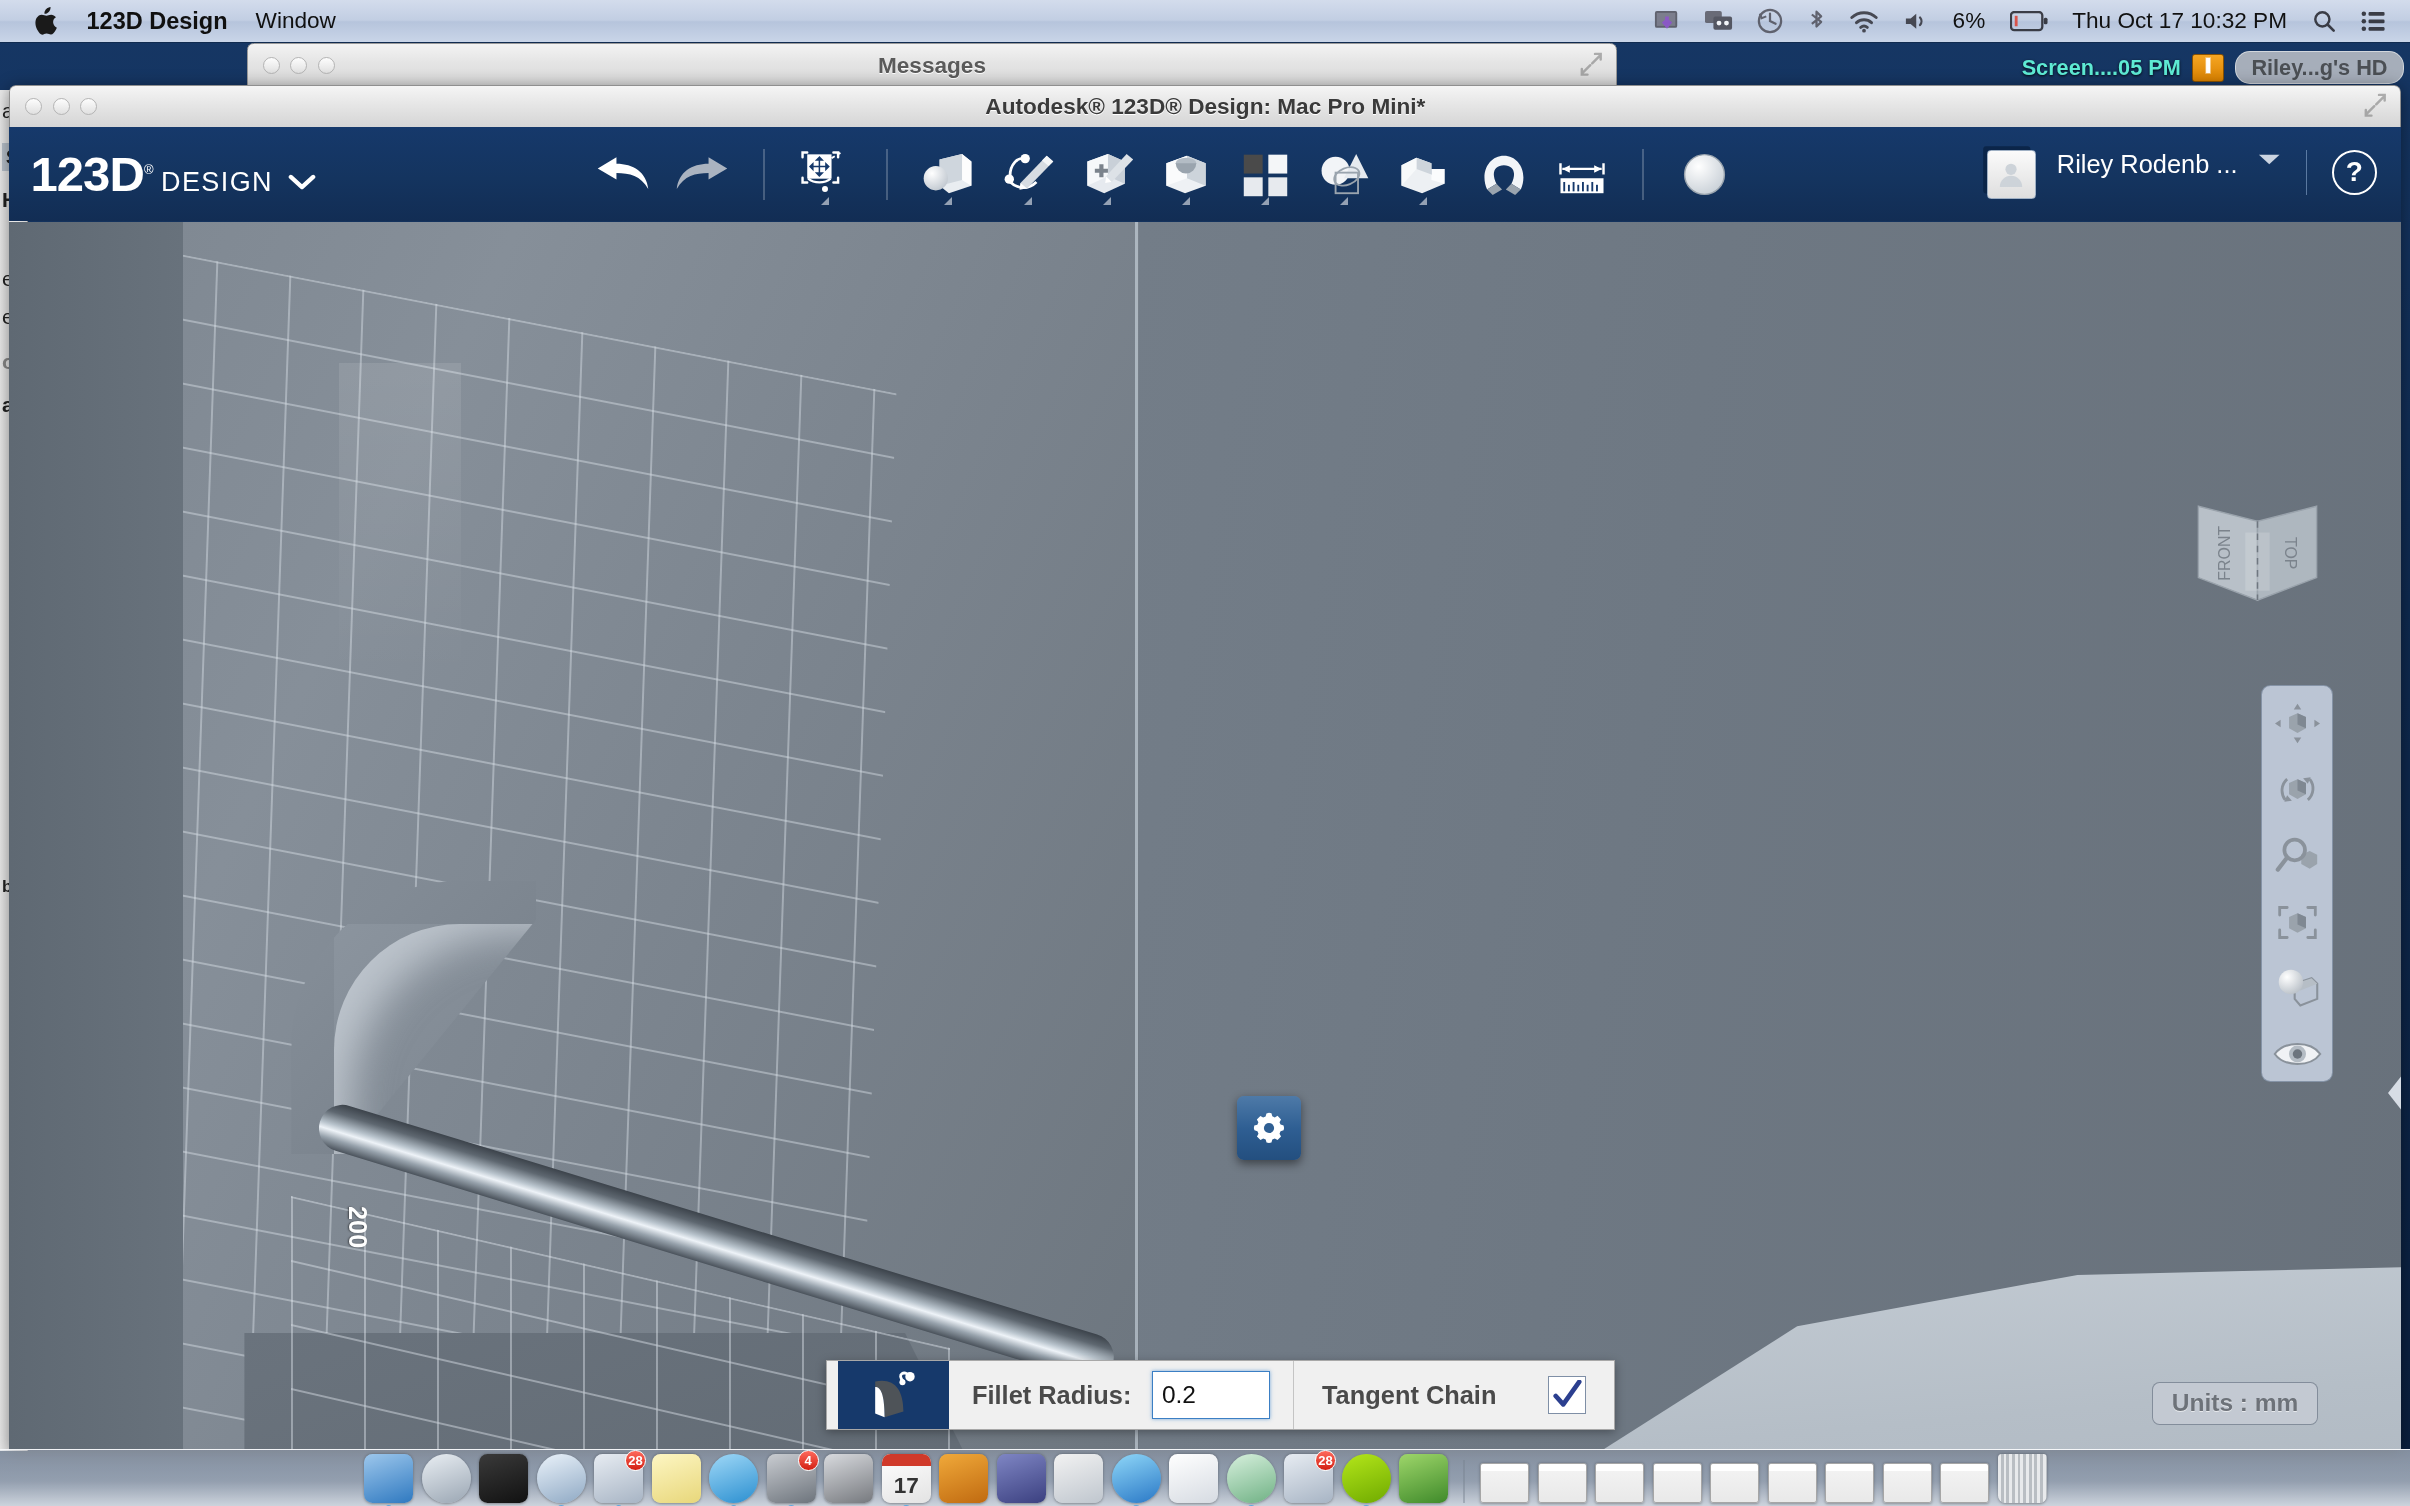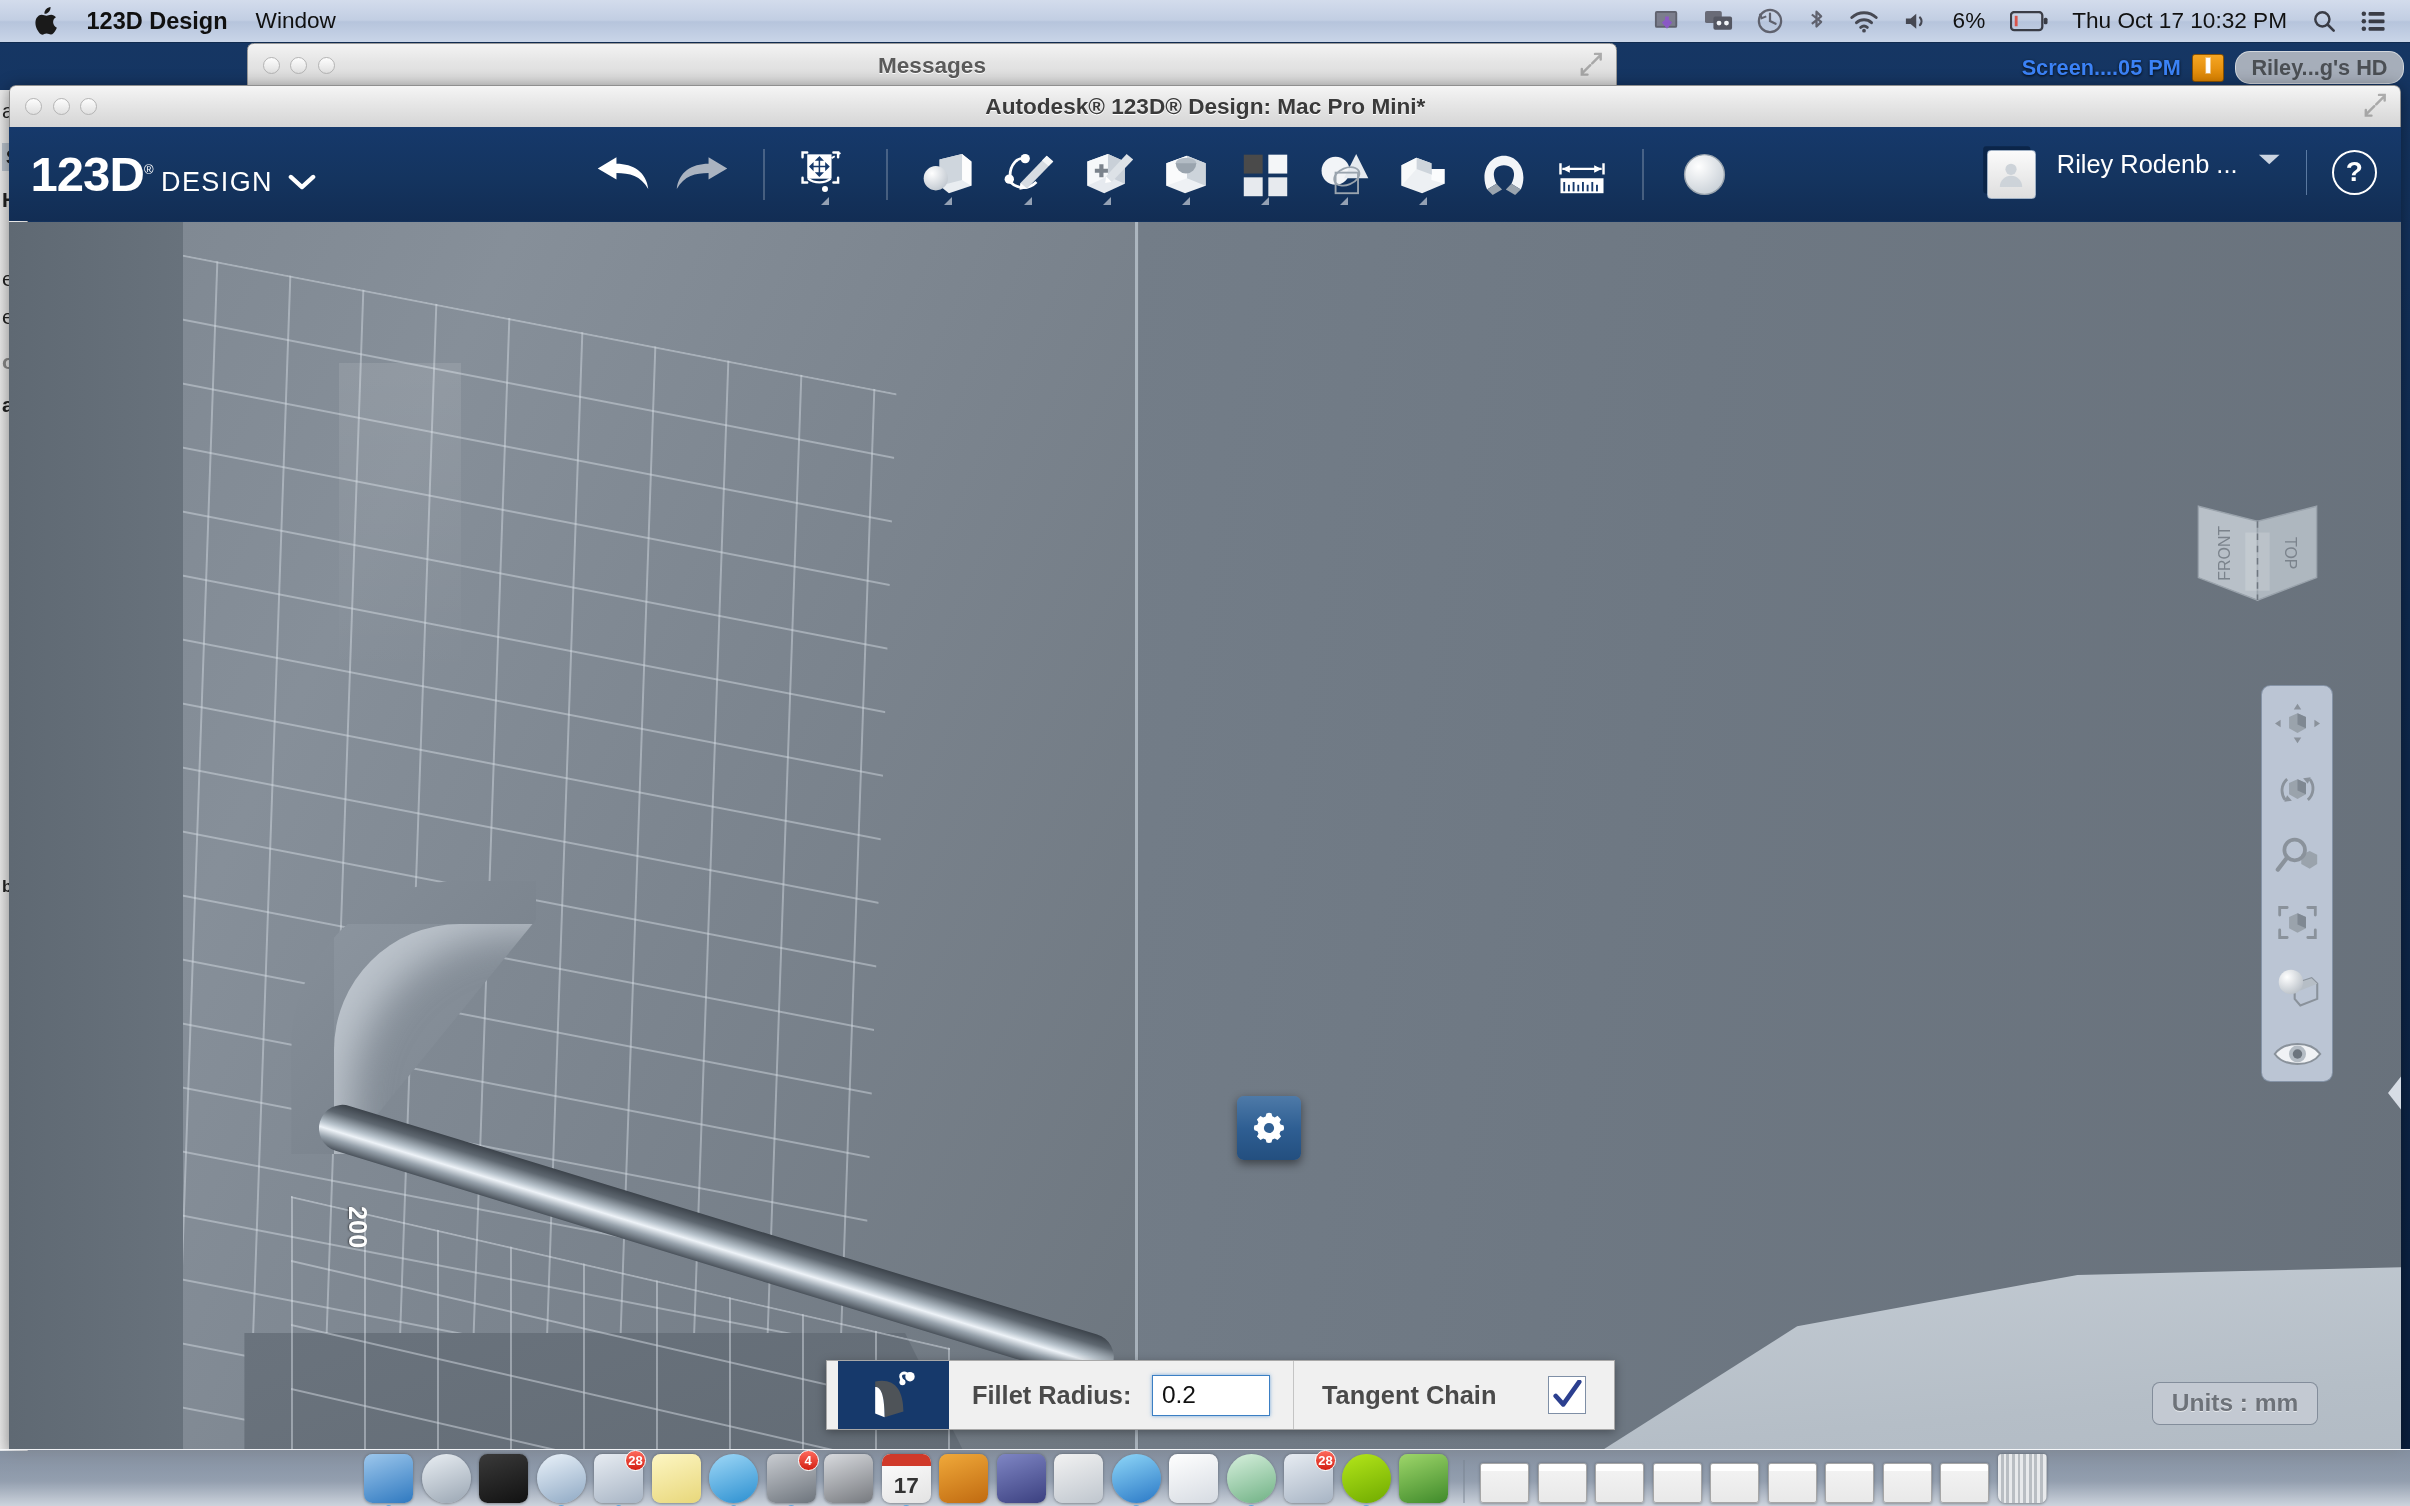--- a/index.html
+++ b/index.html
@@ -39,21 +39,21 @@
   .mb-ico { opacity:.82; display:flex; align-items:center; }
   .mb-text { font-size:22.6px; color:#111; white-space:nowrap; }
 
   
   #desk-labels {
     position:absolute; right:0; top:45px; height:45px;
     display:flex; align-items:center; gap:11.3px; padding-right:7.5px;
     z-index:40;
   }
   .desk-lbl {
-    color:#3b82f6; font-size:21.7px; font-weight:bold;
+    color:#5eead4; font-size:21.7px; font-weight:bold;
     text-shadow:0 0.9px 2.8px rgba(0,0,0,.9);
     white-space:nowrap;
     text-align:center;
   }
   .usb-ico {
     width:32px;height:28px;border-radius:2.8px;
     background:linear-gradient(180deg,#f5a623,#d98100);
     border:0.9px solid #8a5200; position:relative;
   }
   .usb-ico:after{
@@ -289,21 +289,21 @@
   #fillet-ico {
     width:111px; background:#16396b;
     display:flex;align-items:center;justify-content:center;
   }
   #fillet-main {
     display:flex; align-items:center; padding:0 22.6px; gap:21px;
     border-right:0.9px solid #c4c4c4;
   }
   .dlg-label { font-size:25.4px; font-weight:bold; color:#4a4a4a; white-space:nowrap; }
   #fillet-input {
-    width:118px; height:41px; font-size:24.5px; color:#111;
+    width:118px; height:48px; font-size:24.5px; color:#111;
     border:1.9px solid #3b7fc4; background:#fff; padding:0 8.5px;
     box-shadow:0 0 3.8px rgba(70,140,210,.7);
     font-family:"Liberation Sans", sans-serif;
   }
   #tangent-sect { display:flex; align-items:center; padding:0 28px; gap:52px; }
   #tangent-box {
     width:38px;height:38px;background:#fff;border:1.9px solid #7f8fa6;
     display:flex;align-items:center;justify-content:center;
   }
 

